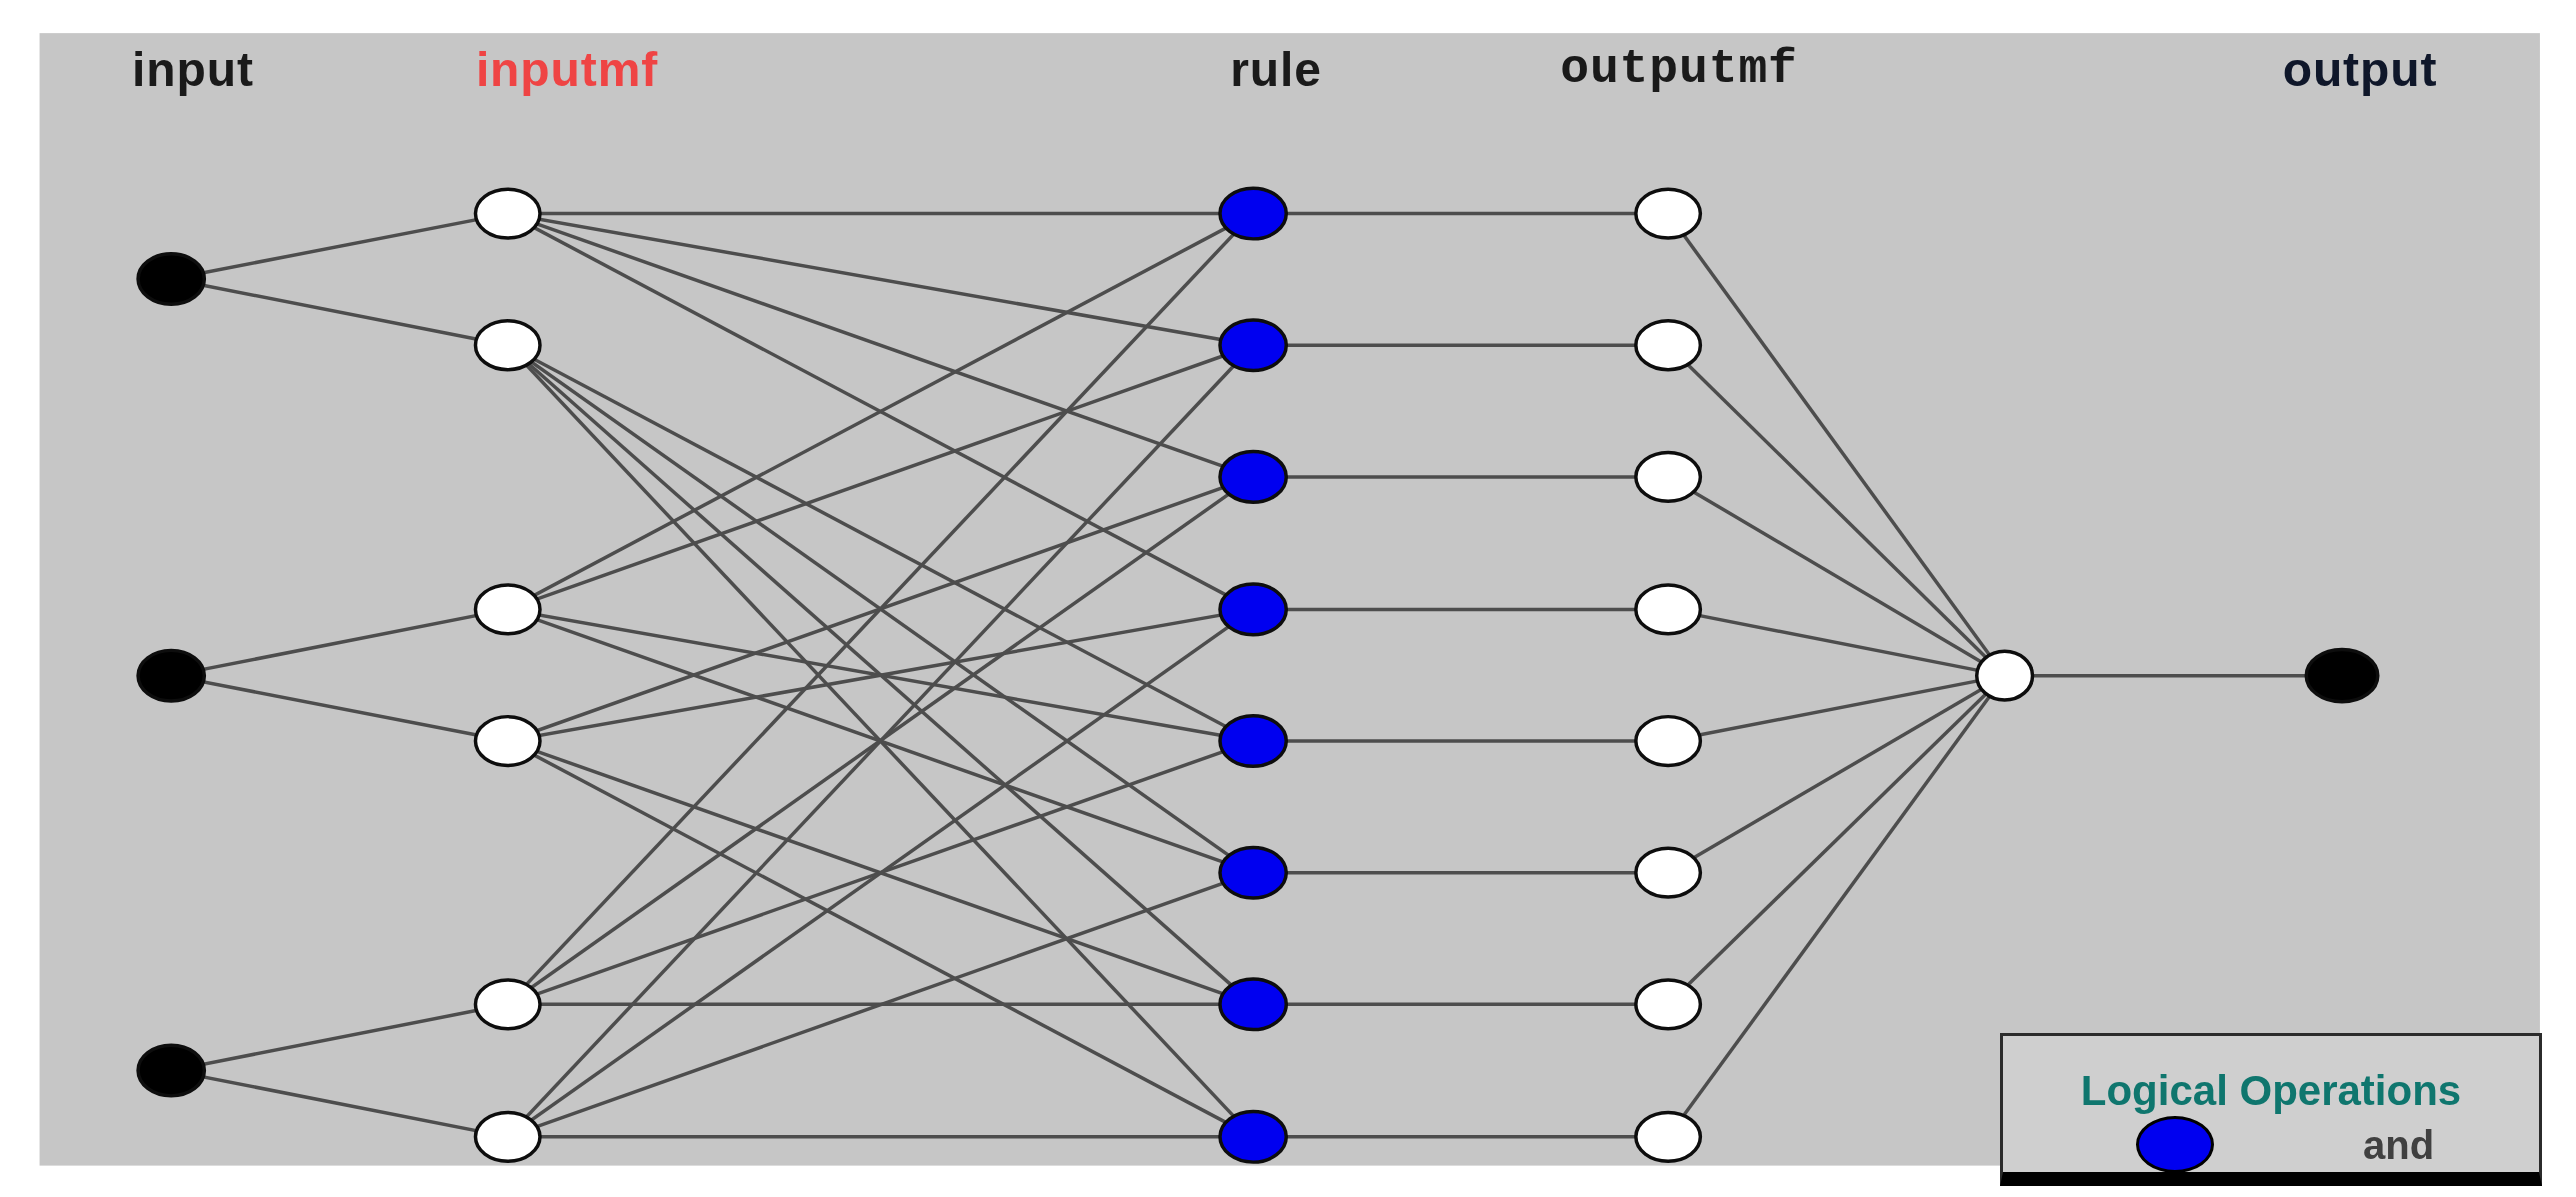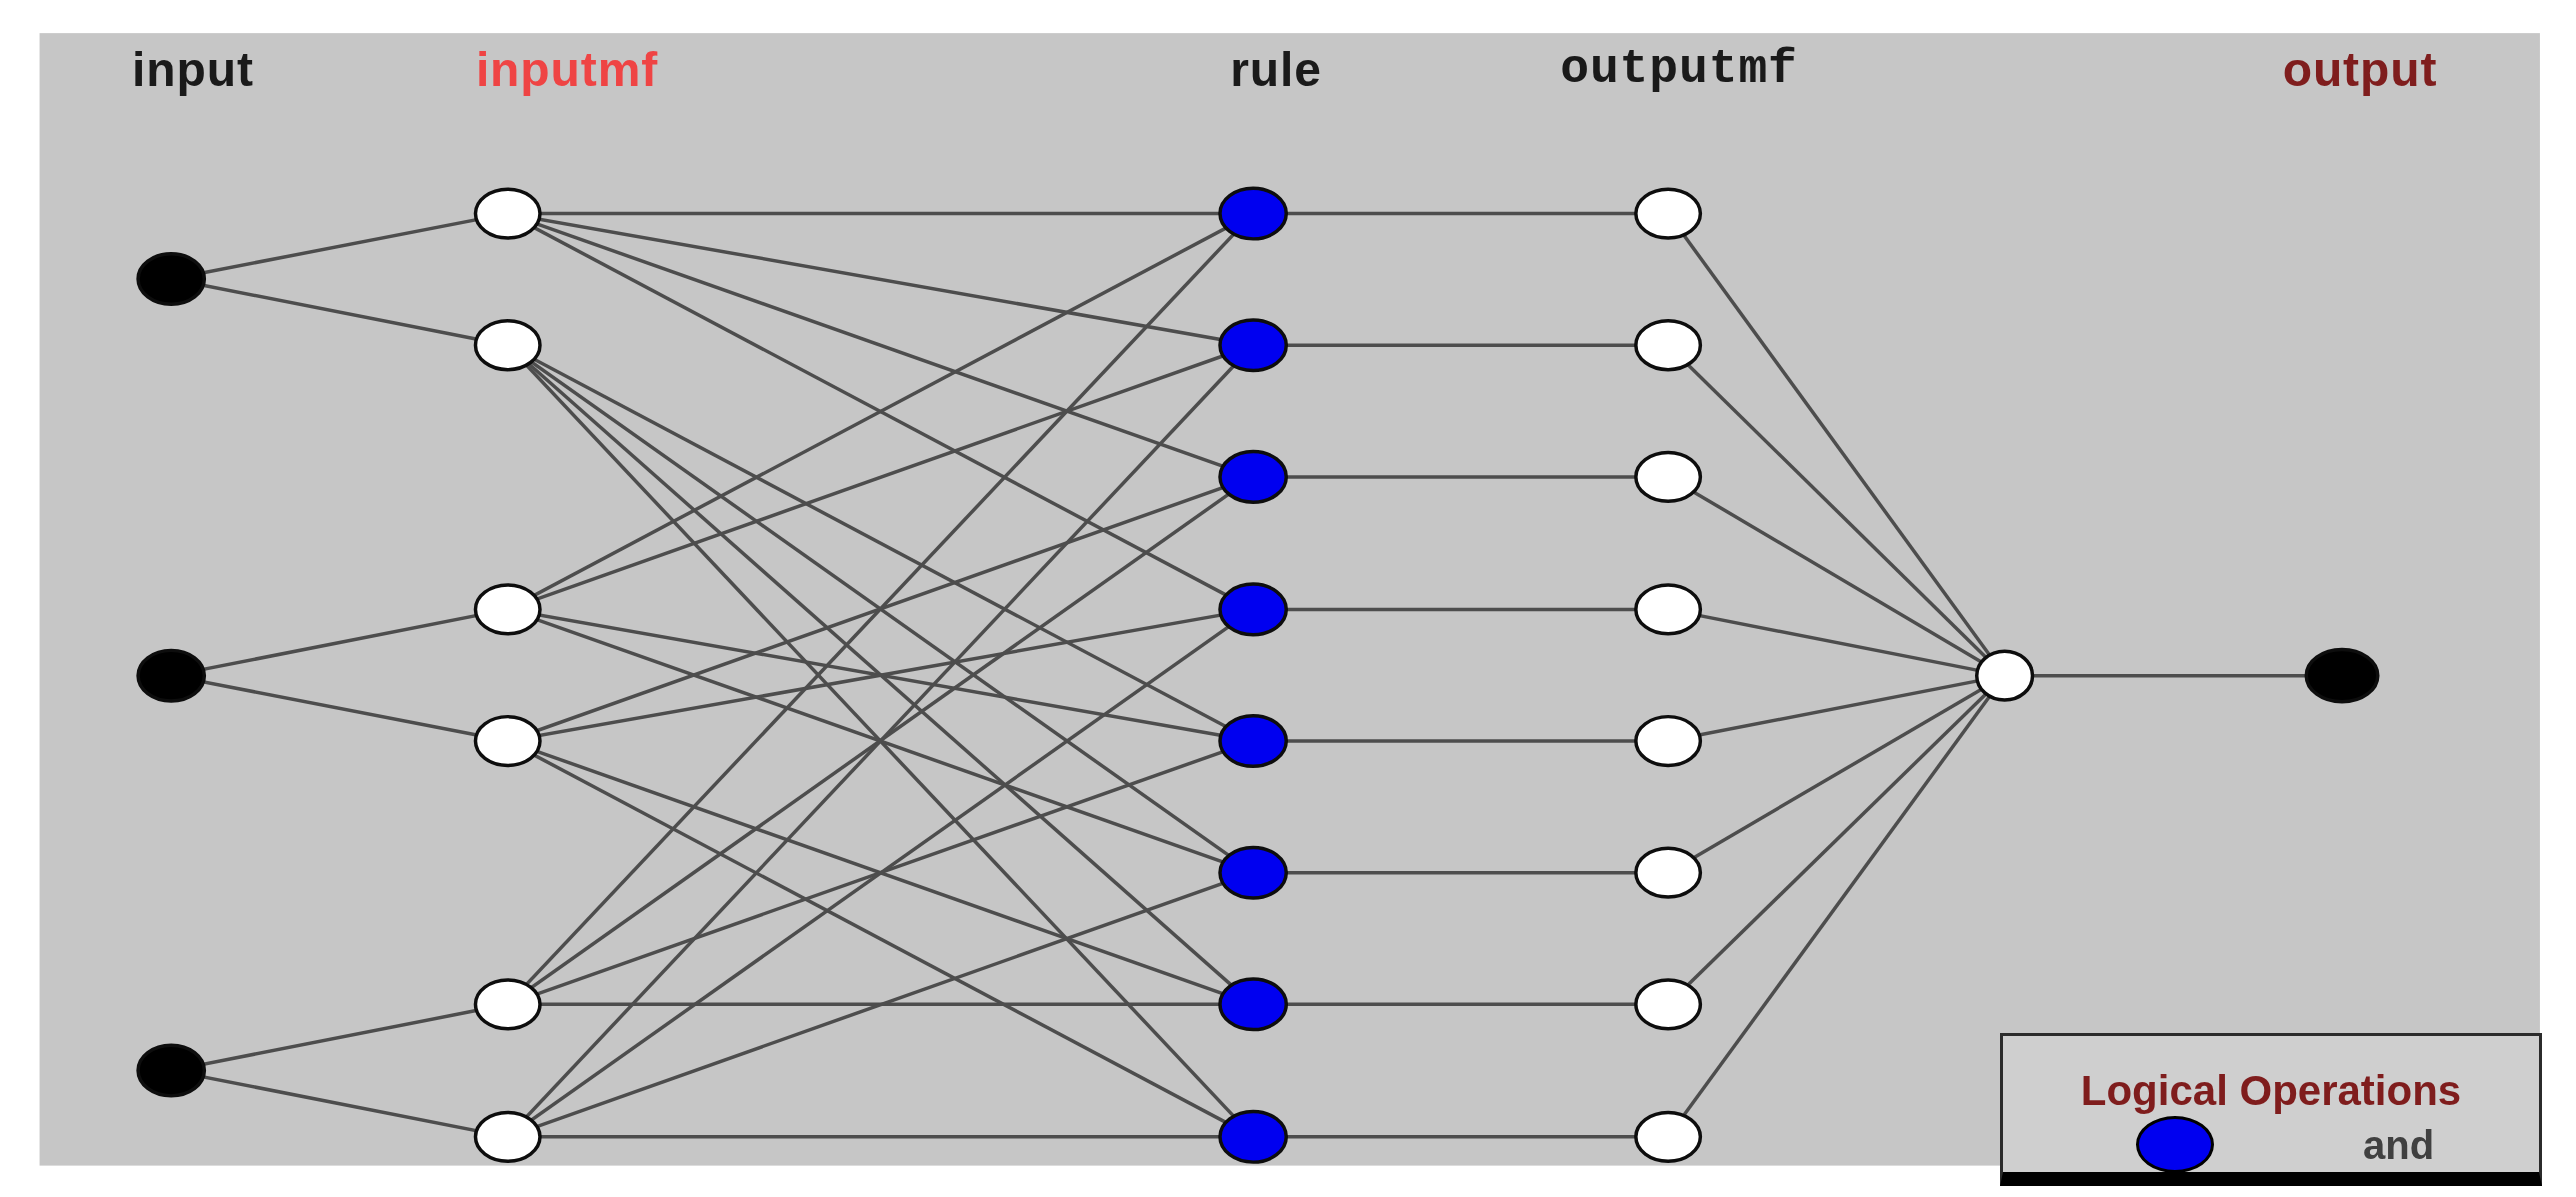--- a/index.html
+++ b/index.html
@@ -42,21 +42,21 @@
     background: #cfcfcf;
   }
   #legend-title {
     position: absolute;
     left: 0;
     top: 31px;
     width: 100%;
     text-align: center;
     font-size: 42px;
     font-weight: 700;
-    color: #7f1d1d;
+    color: #0f766e;
     white-space: nowrap;
   }
   #legend-swatch {
     position: absolute;
     left: 133px;
     top: 80px;
     width: 72px;
     height: 51px;
     border: 3.5px solid #000000;
     border-radius: 50%;
@@ -156,21 +156,21 @@
         <ellipse cx="1913" cy="1304" rx="37" ry="28" fill="#ffffff" stroke="#0d0d0d" stroke-width="4"></ellipse>
         <ellipse cx="2299" cy="775" rx="32" ry="28" fill="#ffffff" stroke="#0d0d0d" stroke-width="4"></ellipse>
         <ellipse cx="2686" cy="775" rx="41" ry="30" fill="#000000" stroke="#0d0d0d" stroke-width="4"></ellipse>
       </g>
   </svg>
 
   <div class="col-label" style="left: 153px; color: rgb(26, 26, 26); margin-left: 40px;">input</div>
   <div class="col-label" style="left: 567px; color: #ef4444;">inputmf</div>
   <div class="col-label" style="left: 1276px; color: rgb(26, 26, 26);">rule</div>
   <div class="col-label" style="left: 1679px; color: rgb(26, 26, 26); font-family: Liberation Mono, monospace;">outputmf</div>
-  <div class="col-label" style="left: 2360px; color: #7f1d1d; text-align: right;">output</div>
+  <div class="col-label" style="left: 2360px; color: #0f172a; text-align: right;">output</div>
 
   <div id="legend-box" style="background: rgb(207, 207, 207);">
     <div id="legend-title">Logical Operations</div>
     <div id="legend-swatch" style="background: rgb(0, 0, 240);"></div>
     <div id="legend-and">and</div>
   </div>
 
 </div>
 
 

